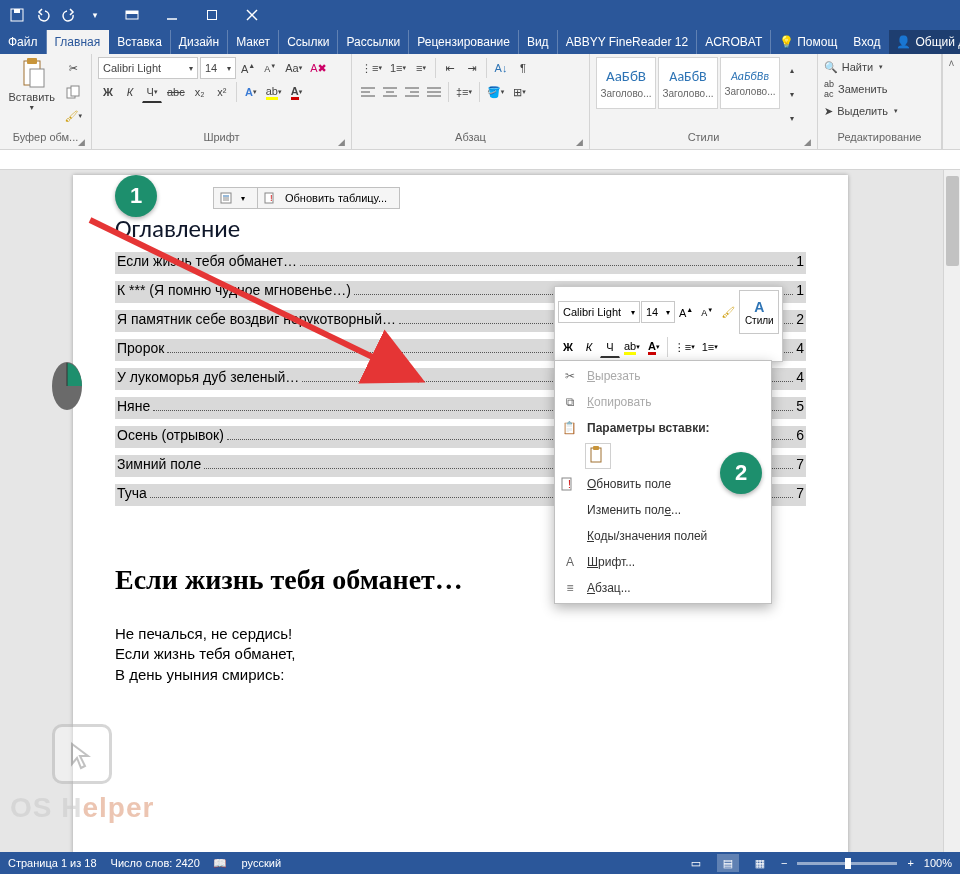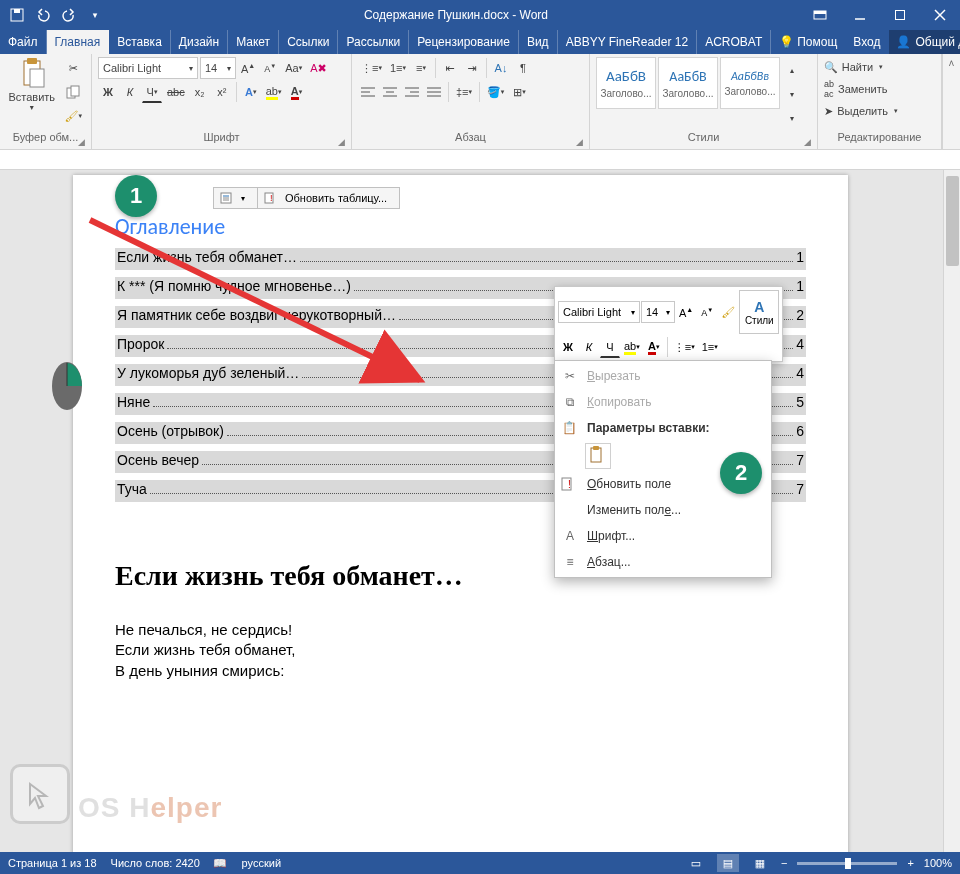--- a/index.html
+++ b/index.html
@@ -53,21 +53,21 @@
 .scroll-v { position: absolute; right: 0; top: 0; width: 17px; height: 100%; background: #f0f0f0; border-left: 1px solid #d4d4d4; }
 .scroll-v .thumb { position: absolute; left: 2px; width: 13px; top: 6px; height: 90px; background: #c2c2c2; border-radius: 2px; }
 .page { position: absolute; left: 73px; top: 5px; width: 775px; background: #fff; box-shadow: 0 0 4px rgba(0,0,0,.3); padding: 0 0 40px; min-height:700px; }
 .page .margin { padding: 0 42px; }
 
 .toc-tab { margin: 12px 0 0 140px; border: 1px solid #c0c0c0; background:#f5f5f5; display: inline-flex; align-items: center; height: 22px; font-size: 11px; }
 .toc-tab span { padding: 0 6px; display: inline-flex; align-items: center; gap: 3px; cursor: pointer; height:100%; }
 .toc-tab .sp { border-right:1px solid #c0c0c0; }
 
 .toc { margin-top: 4px; }
-.toc-title { color: #3b82f6; font-size: 22px; font-family: "Calibri Light", Calibri; margin-bottom: 8px; }
+.toc-title { color: #0f172a; font-size: 25px; font-family: "Calibri Light", Calibri; margin-bottom: 8px; }
 .toc-entry { display: flex; align-items: baseline; font-size: 14px; background: #d9d9d9; height: 22px; margin-bottom: 7px; padding: 1px 2px; font-family: Calibri, sans-serif; }
 .toc-entry .t { white-space: nowrap; }
 .toc-entry .dots { flex: 1; border-bottom: 1.5px dotted #555; margin: 0 3px 3px; }
 .toc-entry .p { white-space: nowrap; }
 
 .heading1 { font-family: "Times New Roman", serif; font-size: 28px; font-weight: bold; margin: 58px 0 28px; }
 .bodytext { font-family: "Times New Roman", serif; font-size: 15px; line-height: 1.35; }
 
 
 .minibar { position: absolute; left: 554px; top: 116px; background: #fff; border: 1px solid #c8c8c8; box-shadow: 0 2px 8px rgba(0,0,0,.25); padding: 3px; font-size: 11px; z-index: 20; }
@@ -82,21 +82,21 @@
 .ctxmenu .u { text-decoration: underline; }
 .ctxmenu .paste-row { padding: 2px 0 2px 30px; }
 .ctxmenu .paste-btn { width: 26px; height: 26px; border: 1px solid #d0d0d0; display: inline-flex; align-items: center; justify-content: center; cursor: pointer; }
 .redbox { position: absolute; border: 2px solid #e53535; z-index: 19; pointer-events: none; }
 
 
 .mouse { position: absolute; left: 50px; top: 190px; z-index: 30; }
 .callout { position: absolute; width: 42px; height: 42px; border-radius: 50%; background: #1d8f6d; color: #fff; display: flex; align-items: center; justify-content: center; font-size: 22px; font-weight: 600; z-index: 31; box-shadow: 0 2px 4px rgba(0,0,0,.3); }
 .arrow { position: absolute; z-index: 29; pointer-events:none; }
 
-.watermark { position: absolute; left: 10px; bottom: 28px; z-index: 40; opacity: .6; display: flex; align-items: flex-end; gap: 8px; pointer-events:none; }
+.watermark { position: absolute; left: 10px; bottom: 28px; z-index: 40; opacity: .6; display: flex; align-items: center; gap: 8px; pointer-events:none;flex-direction:column; }
 .watermark .cur { width: 60px; height: 60px; border: 3px solid #bbb; border-radius: 10px; display: flex; align-items: center; justify-content: center; background: rgba(255,255,255,.6); }
 .watermark .txt { font-size: 28px; font-weight: 600; color: #ccc; letter-spacing: 1px; }
 .watermark .txt .h { color: #e0a080; }
 
 
 .statusbar { height: 22px; background: #2b579a; color: #fff; display: flex; align-items: center; font-size: 11px; padding: 0 8px; gap: 14px; }
 .statusbar .right { margin-left: auto; display: flex; align-items: center; gap: 10px; }
 .statusbar .viewbtn { width: 22px; height: 18px; display: inline-flex; align-items: center; justify-content: center; cursor: pointer; }
 .statusbar .zoomtrack { width: 100px; height: 3px; background: rgba(255,255,255,.5); position: relative; }
 .statusbar .zoomtrack .th { position: absolute; left: 48px; top: -4px; width: 6px; height: 11px; background: #fff; }
@@ -121,21 +121,20 @@
         </svg>
       </span>
     <span>
         <svg width="14" height="14" viewBox="0 0 14 14">
           <path d="M5 3 A5 5 0 1 0 11 7" fill="none" stroke="#fff" stroke-width="1.5"></path>
           <path d="M8 1 L11 4 L8 7" fill="none" stroke="#fff" stroke-width="1.5"></path>
         </svg>
       </span>
     <span style="font-size:9px;">▾</span>
   </div>
-  <div class="title">Содержание Пушкин.docx - Word</div>
   <div class="winctl" style="gap:0;">
     <span>
         <svg width="14" height="10">
           <rect x="1" y="1" width="12" height="8" fill="none" stroke="#fff"></rect>
           <rect x="1" y="1" width="12" height="3" fill="#fff"></rect>
         </svg>
       </span>
     <span>
         <svg width="12" height="12">
           <line x1="1" y1="10" x2="11" y2="10" stroke="#fff" stroke-width="1.5"></line>
@@ -463,21 +462,21 @@
               <span class="t">Няне</span>
               <span class="dots"></span>
               <span class="p">5</span>
             </div>
             <div class="toc-entry">
               <span class="t">Осень (отрывок)</span>
               <span class="dots"></span>
               <span class="p">6</span>
             </div>
             <div class="toc-entry">
-              <span class="t">Осень вечер</span>
+              <span class="t">Зимний поле</span>
               <span class="dots"></span>
               <span class="p">7</span>
             </div>
             <div class="toc-entry">
               <span class="t">Туча</span>
               <span class="dots"></span>
               <span class="p">7</span>
             </div>
           </div>
       </div>
@@ -571,20 +570,24 @@
             <text x="7" y="11" font-size="10" fill="#c00">!</text>
           </svg>
         </span>
         <span><span class="u">О</span>бновить поле</span>
       </div>
     <div class="item">
         <span class="ic"></span>
         <span>Изменить пол<span class="u">е</span>...</span>
       </div>
     <div class="item">
+        <span class="ic"></span>
+        <span><span class="u">К</span>оды/значения полей</span>
+      </div>
+    <div class="item">
         <span class="ic">A</span>
         <span><span class="u">Ш</span>рифт...</span>
       </div>
     <div class="item">
         <span class="ic">≡</span>
         <span><span class="u">А</span>бзац...</span>
       </div>
   </div>
 
   <div class="scroll-v">

